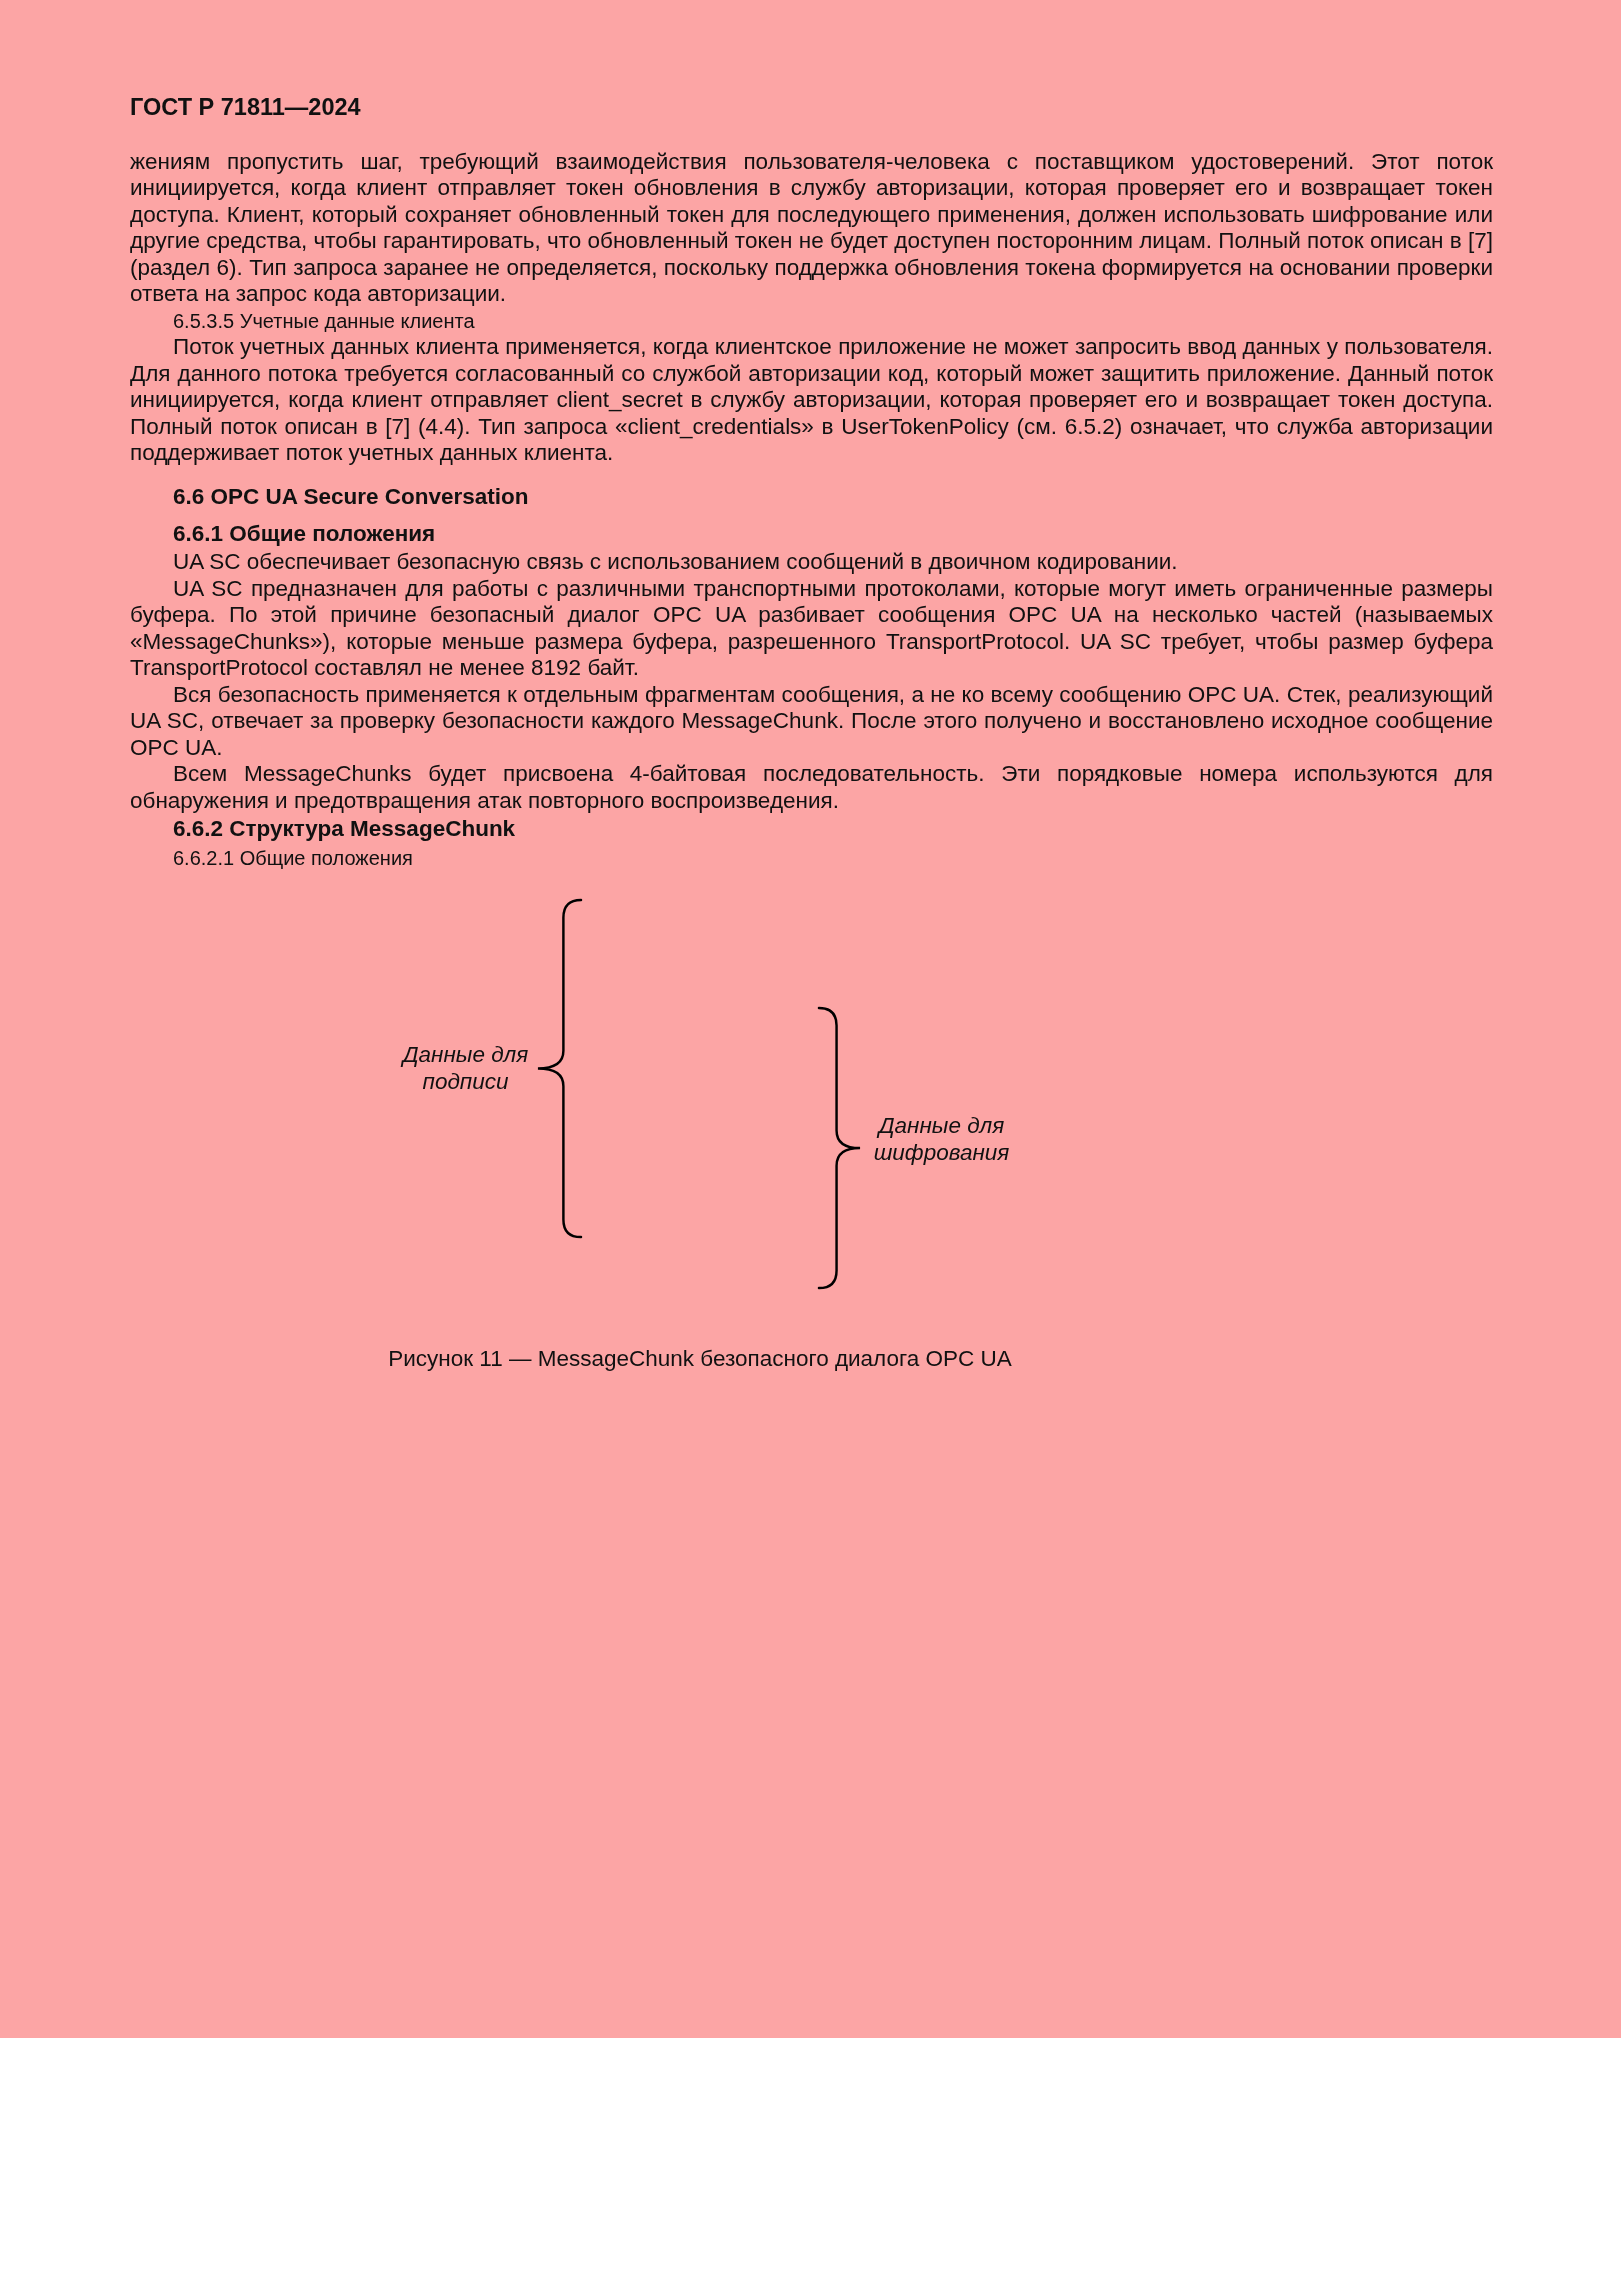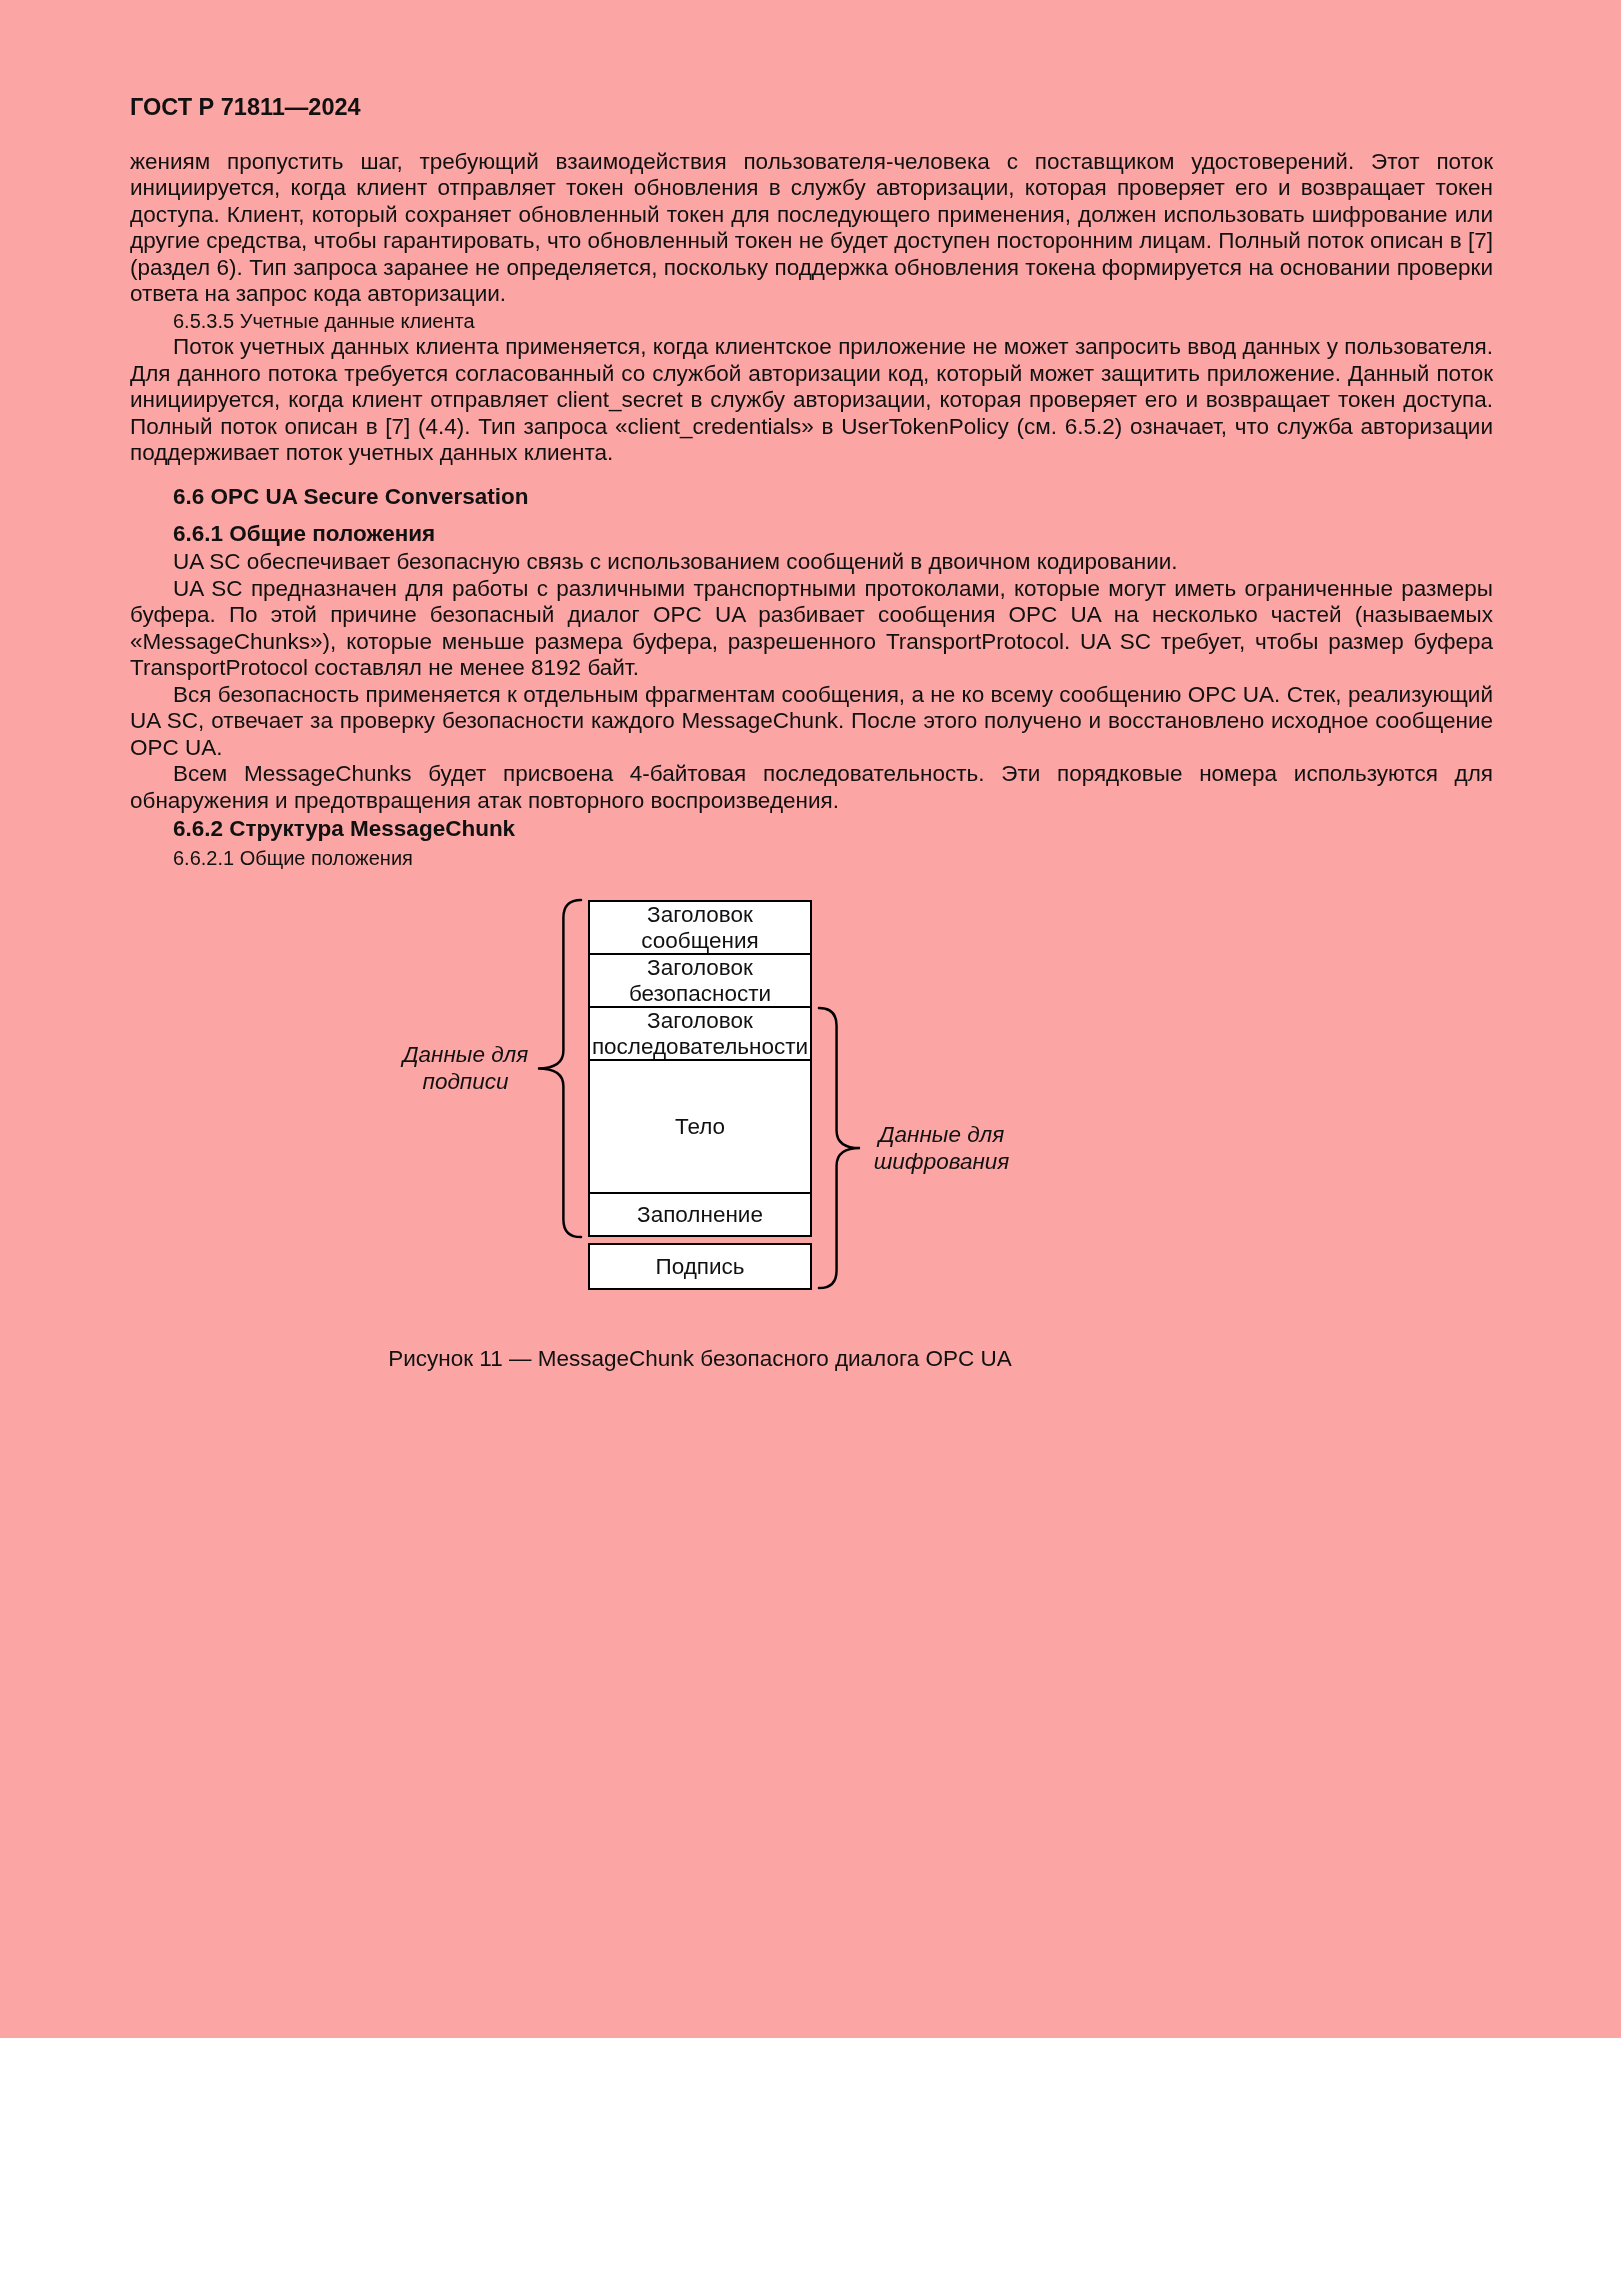--- a/index.html
+++ b/index.html
@@ -94,21 +94,21 @@
   .brace-right { left: 685px; top: 106px; }
   .fig-label {
     position: absolute;
     width: 157px;
     text-align: center;
     font-size: 22.5px;
     line-height: 26.5px;
     font-style: italic;
   }
   .fig-label-left  { left: 257px; top: 142px; }
-  .fig-label-right { left: 733px; top: 222px; }
+  .fig-label-right { left: 733px; top: 213px; }
   .fig-caption {
     position: absolute;
     left: 178px;
     top: 446px;
     width: 784px;
     text-align: center;
     font-size: 22.5px;
     line-height: 26.5px;
   }
   .page-number {
@@ -140,28 +140,20 @@
     <p class="clause-head">6.6.2.1 Общие положения</p>
 
     <div class="figure">
 
       <div class="fig-label fig-label-left">Данные для подписи</div>
 
       <svg class="brace brace-left" width="53" height="341" viewBox="0 0 54 348">
         <path d="M50 2 Q32 2 32 20 L32 156 Q32 174 6 174 Q32 174 32 192 L32 328 Q32 346 50 346" fill="none" stroke="#000000" stroke-width="2.5" stroke-linecap="round"></path>
       </svg>
 
-      <div class="fig-column">
-        <div class="fbox">Заголовок сообщения</div>
-        <div class="fbox">Заголовок безопасности</div>
-        <div class="fbox">Заголовок последовательности</div>
-        <div class="fbox">Тело</div>
-        <div class="fbox">Заполнение</div>
-        <div class="fbox">Подпись</div>
-      </div>
 
       <svg class="brace brace-right" width="49" height="286" viewBox="0 0 50 292">
         <path d="M4 2 Q22 2 22 20 L22 127 Q22 145 46 145 Q22 145 22 163 L22 270 Q22 288 4 288" fill="none" stroke="#000000" stroke-width="2.5" stroke-linecap="round"></path>
       </svg>
 
       <div class="fig-label fig-label-right">Данные для шифрования</div>
 
       <div class="fig-caption">Рисунок 11 — MessageChunk безопасного диалога OPC UA</div>
     </div>
 

